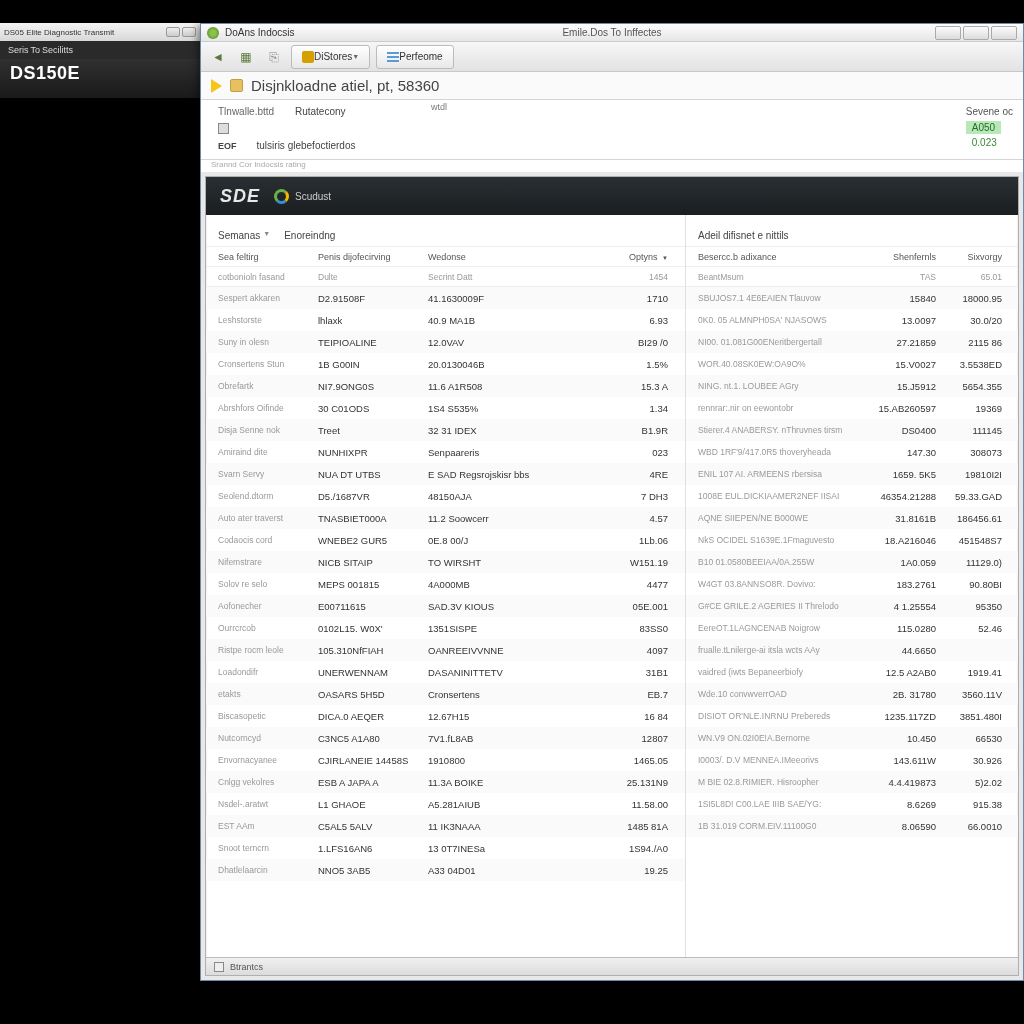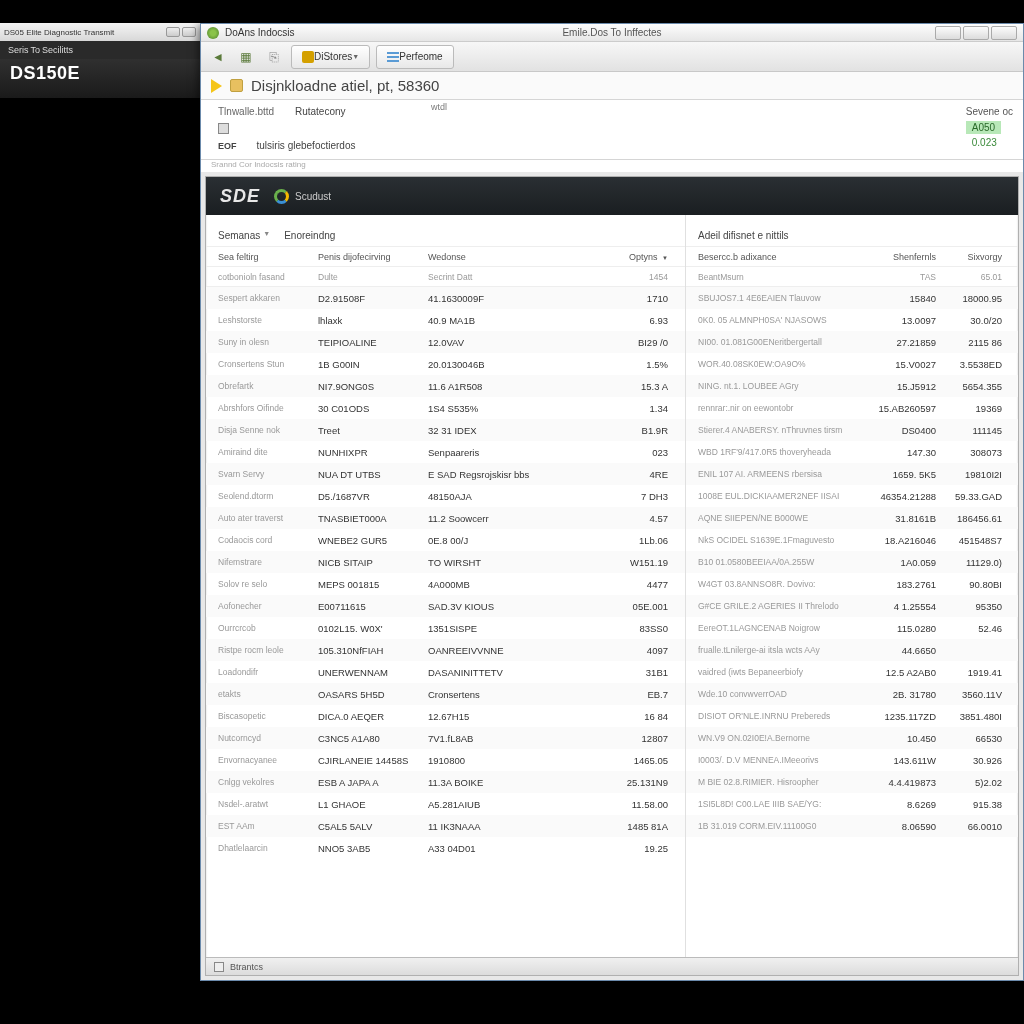--- a/index.html
+++ b/index.html
@@ -414,20 +414,26 @@
               <span class="c3">A5.281AIUB</span>
               <span class="c4">11.58.00</span>
             </div>
             <div class="datarow">
               <span class="c1 muted">EST AAm</span>
               <span class="c2">C5AL5 5ALV</span>
               <span class="c3">11 IK3NAAA</span>
               <span class="c4">1485 81A</span>
             </div>
             <div class="datarow">
+              <span class="c1 muted">Snoot terncrn</span>
+              <span class="c2">1.LFS16AN6</span>
+              <span class="c3">13 0T7INESa</span>
+              <span class="c4">1S94./A0</span>
+            </div>
+            <div class="datarow">
               <span class="c1 muted">Dhatlelaarcin</span>
               <span class="c2">NNO5 3AB5</span>
               <span class="c3">A33 04D01</span>
               <span class="c4">19.25</span>
             </div>
           </div>
       </div>
 
       <div class="dw-right">
         <div class="tabrow">

